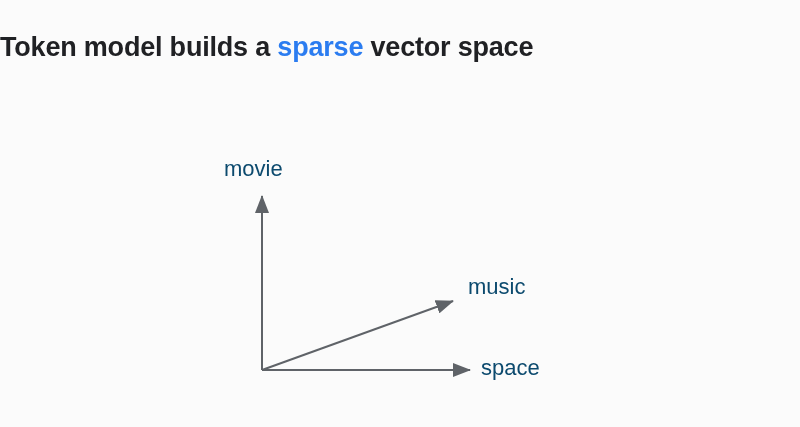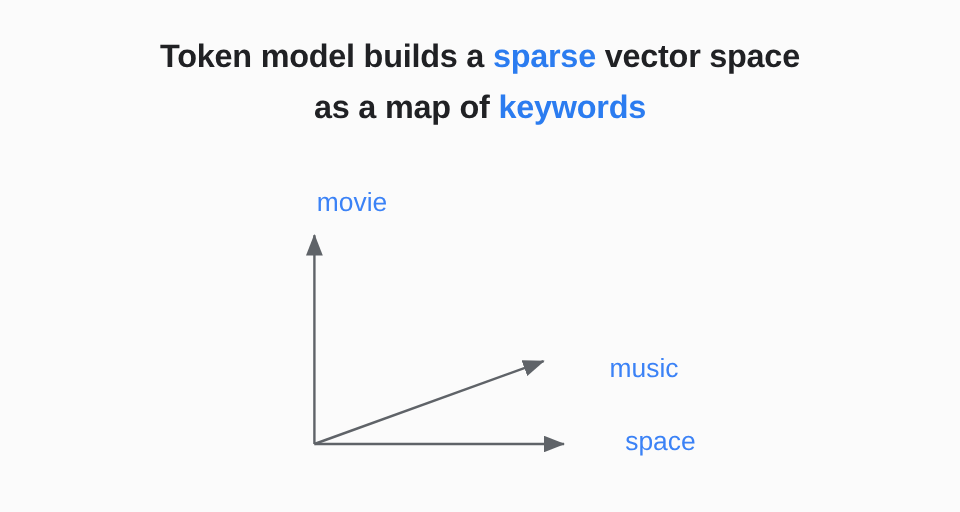--- a/index.html
+++ b/index.html
@@ -22,21 +22,21 @@
     height: 427px;
     background: #fbfbfb;
   }
 
   
   .title-block {
     position: absolute;
     left: 0;
     top: 26px;
     width: 800px;
-    text-align: center;
+    text-align: left;
   }
   .title-line {
     font-size: 27px;
     font-weight: 700;
     line-height: 42px;
     letter-spacing: -0.2px;
     color: #202124;
     white-space: nowrap;
   }
   .hl {
@@ -53,37 +53,35 @@
   }
   .diagram svg {
     display: block;
     width: 800px;
     height: 427px;
   }
   .axis-label {
     position: absolute;
     font-size: 22px;
     font-weight: 400;
-    color: #3b82f6;
+    color: #0c4a6e;
     white-space: nowrap;
     line-height: 1;
-    margin-left: 40px;
   }
   .label-movie { left: 224px; top: 158px; }
-  .label-music { left: 468px; top: 296px; text-align: center; }
+  .label-music { left: 468px; top: 276px; text-align: center; }
   .label-actor { left: 481px; top: 357px; }
 </style>
 </head>
 <body>
 
 <div id="slide">
 
   <div class="title-block">
     <div class="title-line"><span>Token model builds a </span><span class="hl">sparse</span><span> vector space</span></div>
-    <div class="title-line"><span>as a map of </span><span class="hl">keywords</span></div>
   </div>
 
   <div class="diagram">
     <svg viewBox="0 0 800 427" xmlns="http://www.w3.org/2000/svg">
       <defs>
         <marker id="arrowhead" markerWidth="9" markerHeight="7" refX="8.5" refY="3.5" orient="auto" markerUnits="strokeWidth">
           <path d="M0,0 L9,3.5 L0,7 Z" fill="#5f6368"></path>
         </marker>
       </defs>
 

